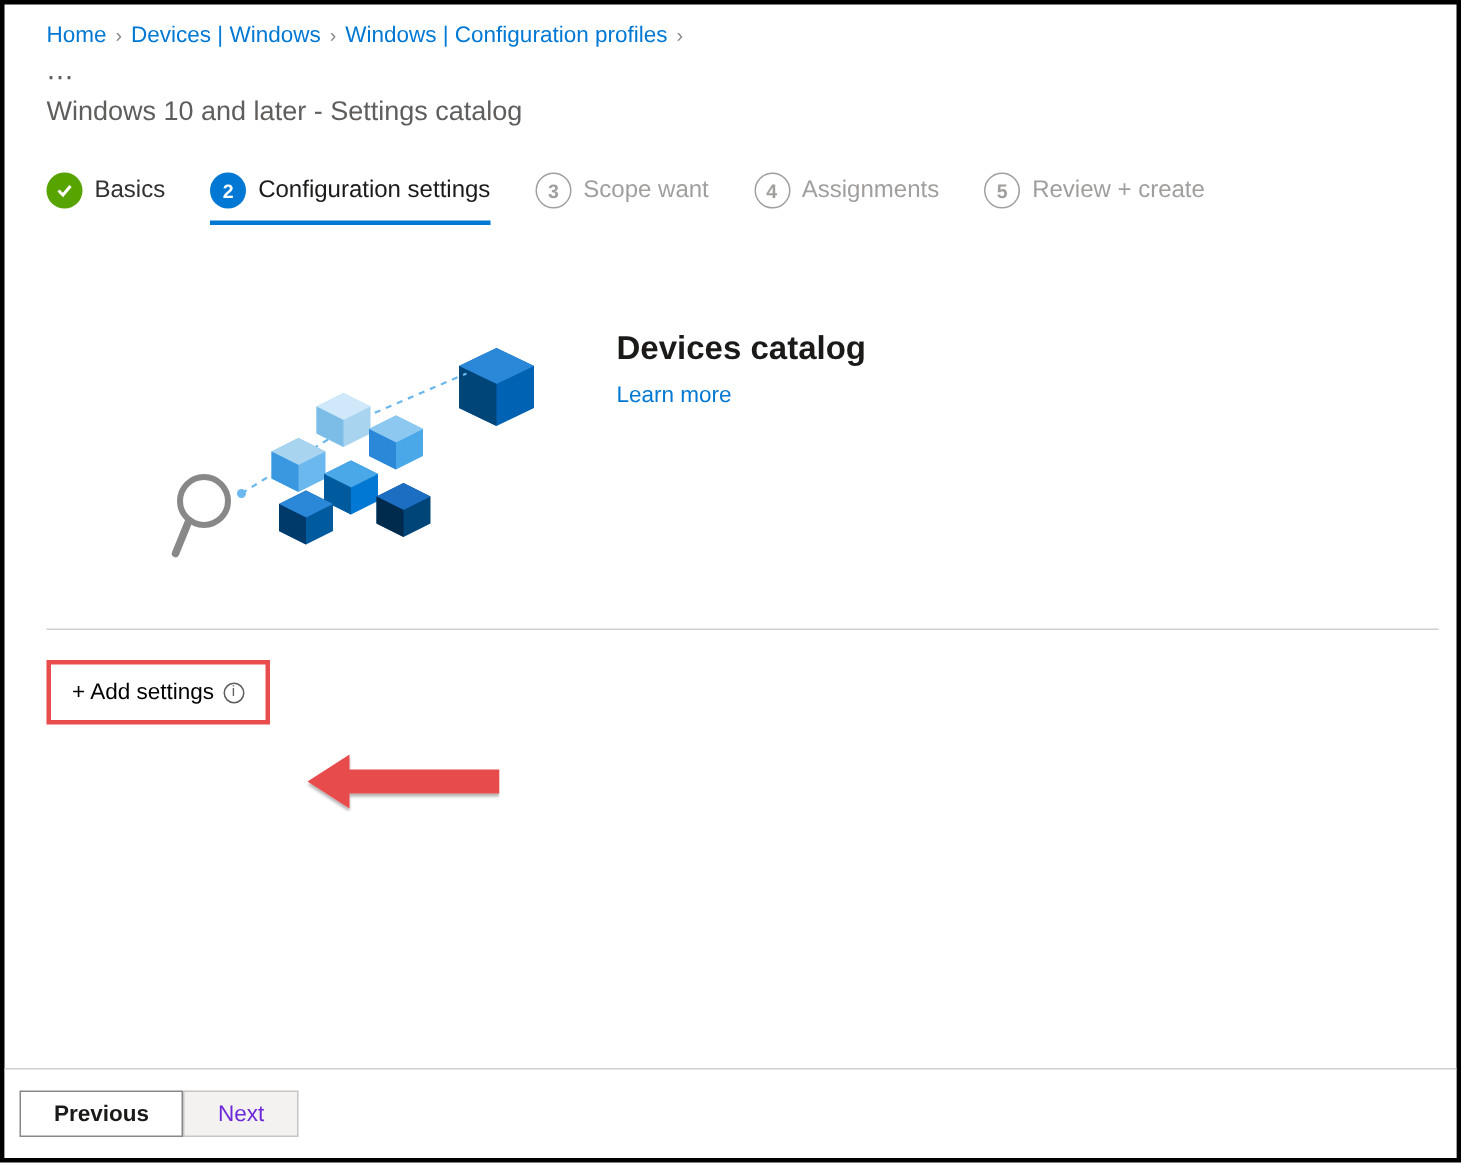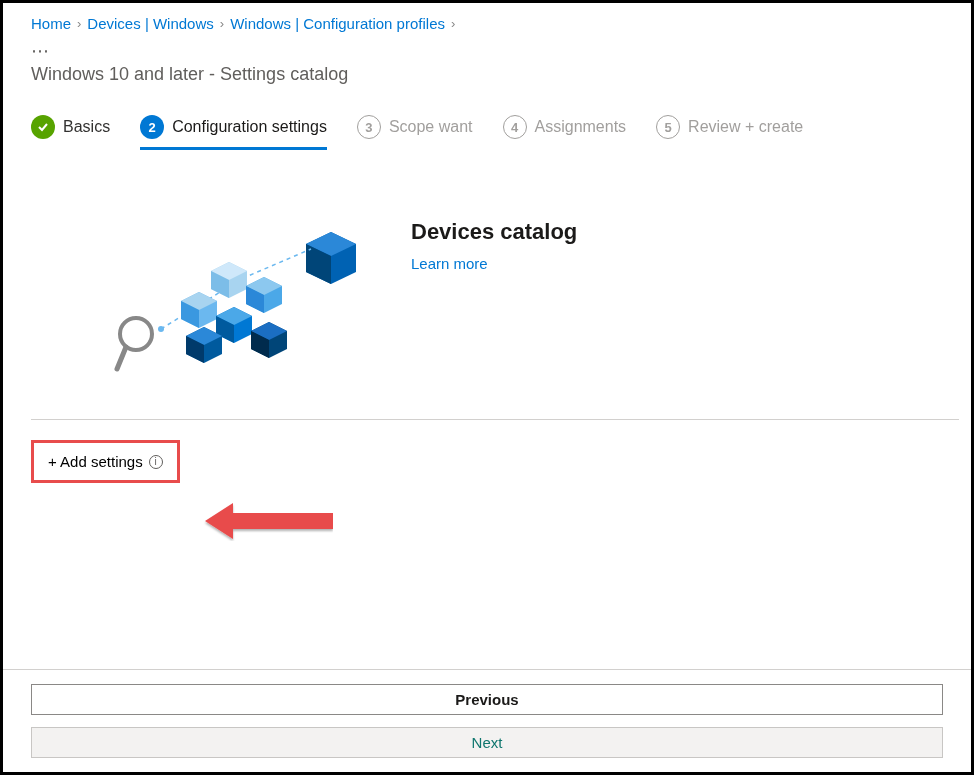--- a/index.html
+++ b/index.html
@@ -49,24 +49,24 @@
 
 
 .add-settings-wrap { display: inline-flex; align-items: center; gap: 6px; padding: 10px 14px; border: 3px solid #e84c4c; }
 .add-link { color: #000000; font-size: 15px; cursor: pointer; }
 .info-icon { width: 14px; height: 14px; border: 1px solid #605e5c; border-radius: 50%; display: inline-flex; align-items: center; justify-content: center; font-size: 10px; color: #605e5c; }
 
 
 .arrow { position: absolute; left: 200px; top: 498px; }
 
 
-.footer { position: absolute; bottom: 0; left: 0; right: 0; border-top: 1px solid #d2d0ce; padding: 14px 28px; display: flex; gap: 12px; background: #fff; flex-direction: column; }
+.footer { position: absolute; bottom: 0; left: 0; right: 0; border-top: 1px solid #d2d0ce; padding: 14px 10px; display: flex; background: #fff; }
 .btn { padding: 6px 22px; font-size: 15px; font-family: inherit; cursor: pointer; border: 1px solid #8a8886; background: #fff; }
 .btn.primary { font-weight: 600; color: #1b1a19; }
-.btn.disabled { color: #0f766e; border-color: #c8c6c4; cursor: default; background: #f3f2f1; }
+.btn.disabled { color: #6d28d9; border-color: #c8c6c4; cursor: default; background: #f3f2f1; }
 
 
 .logo { position: absolute; left: 50%; bottom: 8px; transform: translateX(-50%); }
 </style>
 </head>
 <body>
 
 <div class="container">
   <nav class="breadcrumb">
     <a>Home</a>

